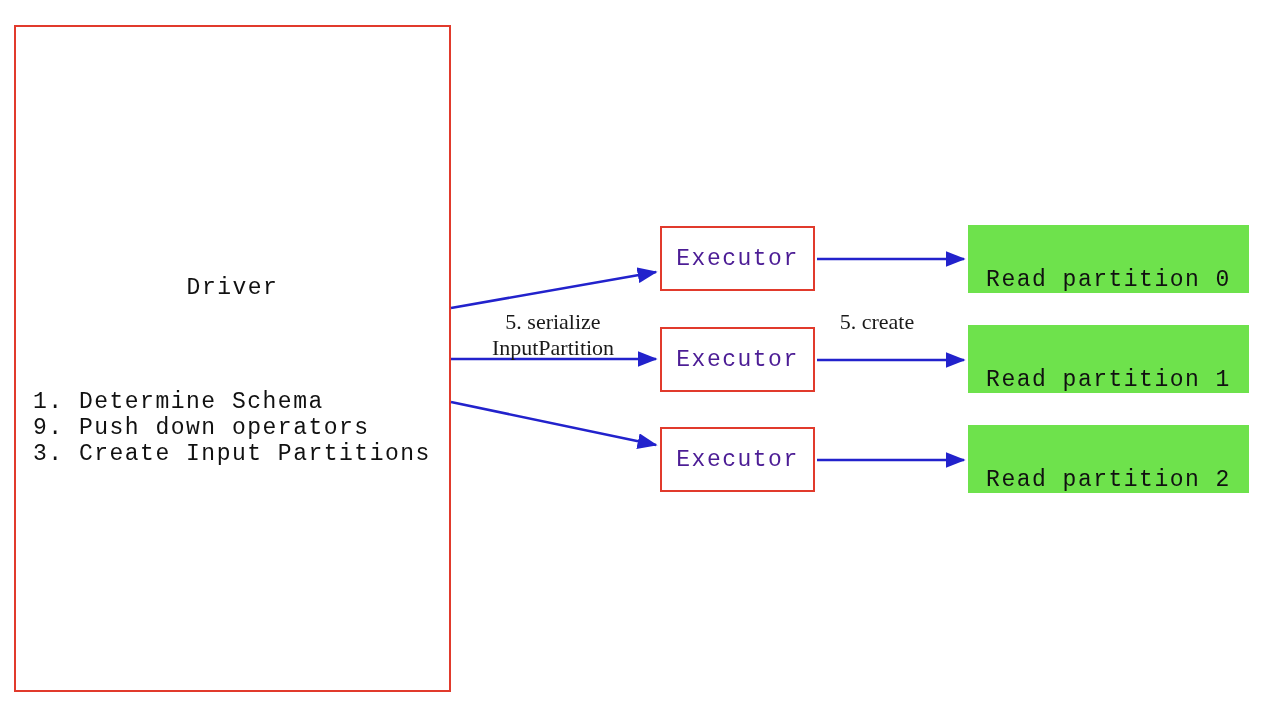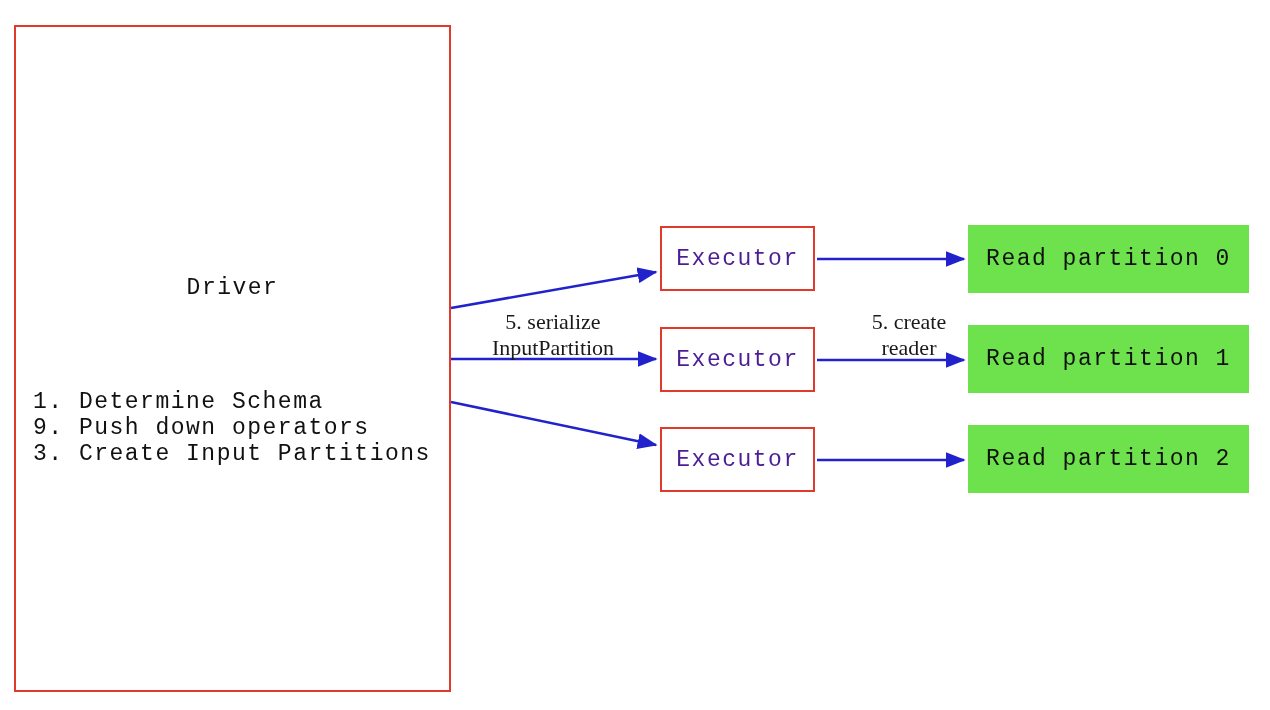--- a/index.html
+++ b/index.html
@@ -34,36 +34,36 @@
     background: #ffffff;
     display: flex; align-items: center; justify-content: center;
     font-size: 23px; letter-spacing: 1.5px; color: #4c1d95;
   }
   #executor-box-1 { top: 226px; }
   #executor-box-2 { top: 327px; }
   #executor-box-3 { top: 427px; }
   .partition-box {
     left: 968px; width: 281px; height: 68px;
     background: #6ee24c;
-    display: flex; align-items: center; justify-content: center;
+    display: flex; align-items: flex-end; justify-content: center;
     font-size: 23px; letter-spacing: 1.5px; color: #111111;
     white-space: nowrap;
   }
   #partition-box-0 { top: 225px; }
   #partition-box-1 { top: 325px; }
   #partition-box-2 { top: 425px; }
   #arrow-layer { position: absolute; left: 0; top: 0; width: 1270px; height: 710px; }
   .edge-label {
     position: absolute;
     font-family: "Liberation Serif", "DejaVu Serif", serif;
     font-size: 22px; line-height: 26px; color: #1a1a1a;
     text-align: center; white-space: nowrap;
   }
   #serialize-label { left: 463px; top: 309px; width: 180px; }
-  #reader-label   { left: 838px; top: 309px; width: 142px; }
+  #reader-label   { left: 806px; top: 309px; width: 142px; }
 </style>
 </head>
 <body>
 
 <div id="stage">
 
   <div id="driver-box" class="box">
     <div class="driver-title">Driver</div>
     <div class="driver-steps">
       <div>1. Determine Schema</div>
@@ -105,16 +105,15 @@
     <line x1="817" y1="360" x2="964" y2="360" stroke="#2222cc" stroke-width="2.5" marker-end="url(#arrowhead)"></line>
     <line x1="817" y1="460" x2="964" y2="460" stroke="#2222cc" stroke-width="2.5" marker-end="url(#arrowhead)"></line>
   </svg>
 
   <div id="serialize-label" class="edge-label">
     <div>5. serialize</div>
     <div>InputPartition</div>
   </div>
   <div id="reader-label" class="edge-label">
     <div>5. create</div>
-    <div>reader</div>
   </div>
 
 </div>
 
 </body></html>

